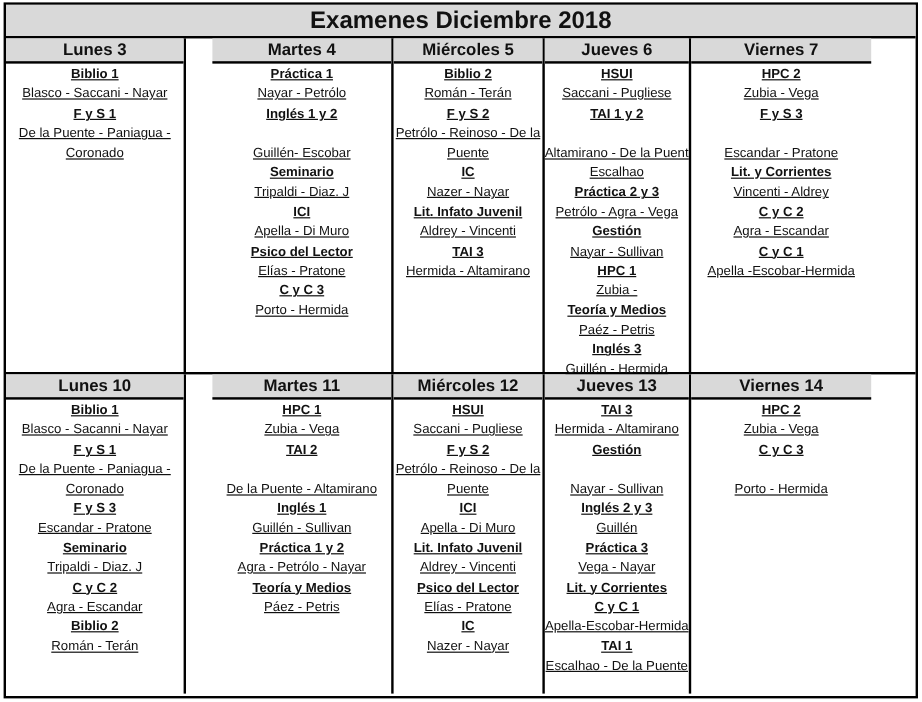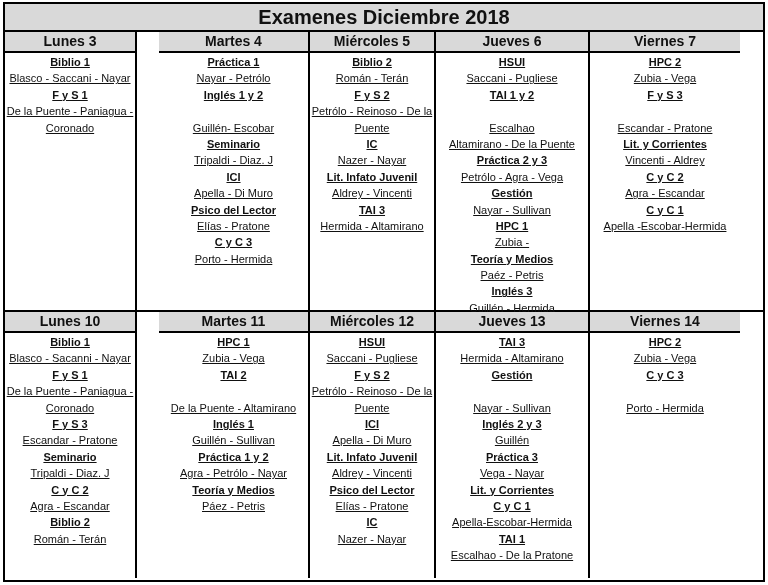--- a/index.html
+++ b/index.html
@@ -8,21 +8,21 @@
   .sheet { position: absolute; left: 3px; top: 2px; width: 758px; height: 576px;
            border: 2px solid #000; box-sizing: content-box; }
   .title { height: 26px; background: #d9d9d9; border-bottom: 2px solid #000;
            text-align: center; font-weight: bold; font-size: 20px; line-height: 26px; color: #111; }
   .week { display: flex; border-bottom: 2px solid #000; }
   .week:last-child { border-bottom: none; }
   .week.w1 { height: 278px; }
   .week.w2 { height: 266px; }
   .col { box-sizing: border-box; border-right: 2px solid #000; display: flex; flex-direction: column; }
   .col:last-child { border-right: none; }
-  .c0 { width: 132px; } .c1 { width: 151px; margin-left: 22px; } .c2 { width: 126px; } .c3 { width: 154px; } .c4 { width: 150px; border-radius: 28px; }
+  .c0 { width: 150px; } .c1 { width: 151px; margin-left: 22px; } .c2 { width: 126px; } .c3 { width: 122px; } .c4 { width: 150px; border-radius: 28px; }
   .dayhead { height: 19px; background: #d9d9d9; border-bottom: 2px solid #000; text-align: center;
              font-weight: bold; font-size: 14px; line-height: 19px; color: #111; }
   .items { padding-top: 1px; text-align: center; font-size: 11px; color: #111; text-decoration: underline; }
   .line { height: 16.4px; line-height: 16.4px; white-space: nowrap; overflow: hidden; }
   .subj { font-weight: bold; }
 </style>
 </head>
 <body>
 
 <div class="sheet">
@@ -73,22 +73,22 @@
           <div class="line">Hermida - Altamirano</div>
         </div>
       </div>
     <div class="col c3">
         <div class="dayhead">Jueves 6</div>
         <div class="items">
           <div class="line subj">HSUI</div>
           <div class="line">Saccani - Pugliese</div>
           <div class="line subj">TAI 1 y 2</div>
           <div class="line"></div>
+          <div class="line">Altamirano - De la Puente</div>
           <div class="line">Escalhao</div>
-          <div class="line">Altamirano - De la Puente</div>
           <div class="line subj">Práctica 2 y 3</div>
           <div class="line">Petrólo -  Agra - Vega</div>
           <div class="line subj">Gestión</div>
           <div class="line">Nayar - Sullivan</div>
           <div class="line subj">HPC 1</div>
           <div class="line">Zubia -</div>
           <div class="line subj">Teoría  y Medios</div>
           <div class="line">Paéz - Petris</div>
           <div class="line subj">Inglés  3</div>
           <div class="line">Guillén - Hermida</div>
@@ -174,21 +174,21 @@
           <div class="line"></div>
           <div class="line">Nayar - Sullivan</div>
           <div class="line subj">Inglés 2 y 3</div>
           <div class="line">Guillén</div>
           <div class="line subj">Práctica 3</div>
           <div class="line">Vega - Nayar</div>
           <div class="line subj">Lit. y Corrientes</div>
           <div class="line subj">C y C 1</div>
           <div class="line">Apella-Escobar-Hermida</div>
           <div class="line subj">TAI 1</div>
-          <div class="line">Escalhao - De la Pratone</div>
+          <div class="line">Escalhao - De la Puente</div>
         </div>
       </div>
     <div class="col c4">
         <div class="dayhead">Viernes 14</div>
         <div class="items">
           <div class="line subj">HPC 2</div>
           <div class="line">Zubia - Vega</div>
           <div class="line subj">C y C 3</div>
           <div class="line"></div>
           <div class="line">Porto - Hermida</div>

